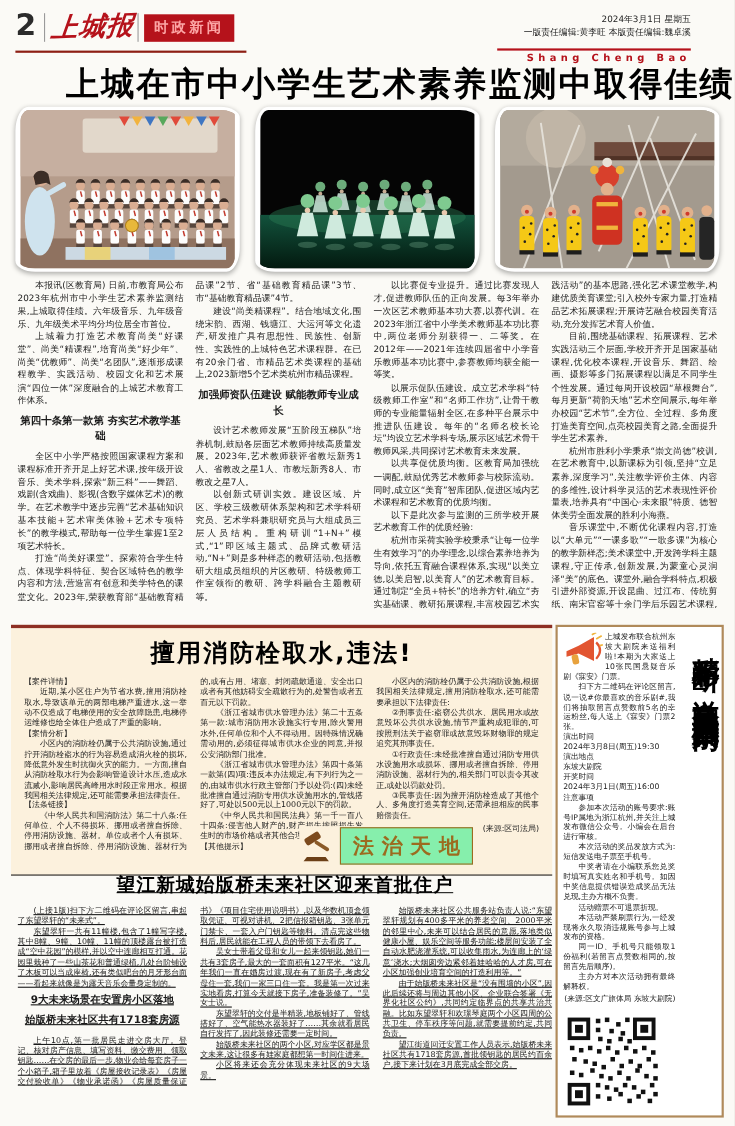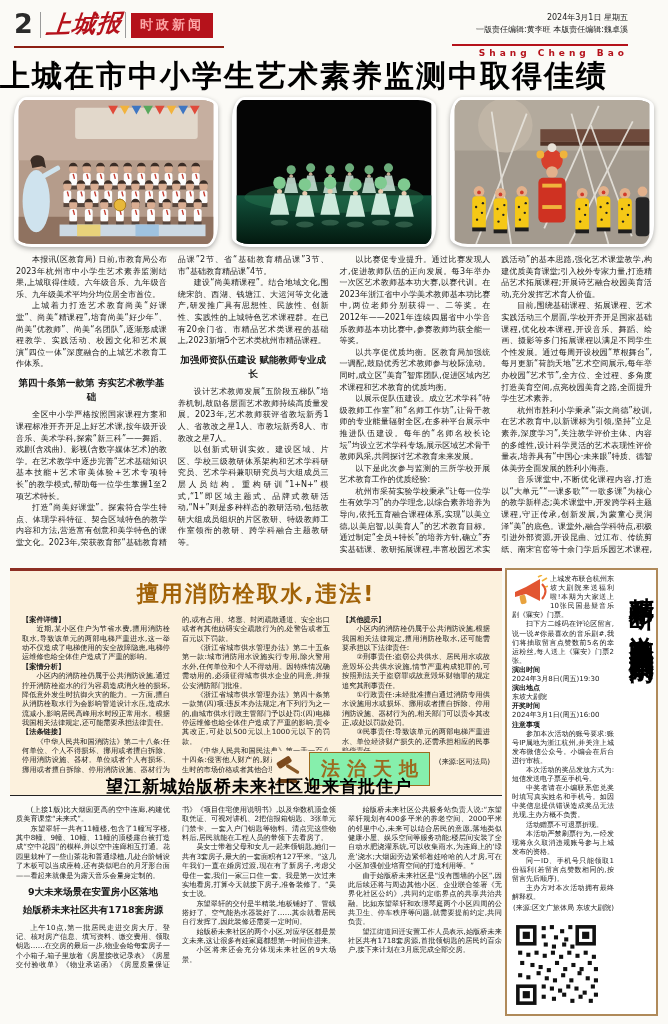--- a/index.html
+++ b/index.html
@@ -13,46 +13,46 @@
         font-style:italic;font-weight:bold;font-size:24px;transform:skewX(-8deg) rotate(-2deg);letter-spacing:1px;}
   .hdiv2{position:absolute;left:125px;top:12px;width:1px;height:26px;background:#9a9a9a;}
   .section-box{position:absolute;left:131px;top:13px;background:#b5121b;color:#fca5a5;font-size:13px;
         font-weight:700;padding:3px 9px 4px;letter-spacing:3px;}
   .rule-left{position:absolute;left:14px;top:46px;width:210px;height:2px;background:#8d1f14;}
   .dateline{position:absolute;right:40px;top:12px;text-align:right;font-size:8px;color:#222;line-height:1.5;}
   .rule-right{position:absolute;left:452px;right:40px;top:44px;height:2px;background:#b5121b;}
   .romanized{position:absolute;right:40px;top:48px;color:#b5121b;font-weight:bold;font-size:9px;letter-spacing:4px;}
 
   
-  .headline{position:absolute;left:0;right:0;top:56px;text-align:left;font-size:30px;font-weight:900;
+  .headline{position:absolute;left:0;right:0;top:56px;text-align:right;font-size:30px;font-weight:900;
         letter-spacing:2px;color:#000;}
   .photo{position:absolute;top:97px;width:204px;height:150px;background:#fff;padding:3px;box-sizing:border-box;
         border-radius:12px 18px 12px 18px / 22px 10px 22px 10px;box-shadow:0 2px 5px rgba(0,0,0,.3);}
   .photo svg{width:100%;height:100%;display:block;border-radius:9px 15px 9px 15px / 19px 7px 19px 7px;}
   .ph1{left:14px;} .ph2{left:232px;} .ph3{left:450px;}
 
   .cols p{margin:0;text-indent:2em;text-align:justify;}
   .cols p.h{text-indent:0;text-align:center;font-weight:700;font-size:9.5px;margin:6px 0;break-inside:avoid;}
-  .cols p.b{text-indent:0;font-weight:700;}
+  .cols p.b{text-indent:0;font-weight:400;}
   .cols p.np{text-indent:0;}
   .cols p.src{text-indent:0;text-align:right;margin-top:2px;}
   .art1{position:absolute;left:16px;top:254px;width:636px;height:308px;column-count:4;column-gap:11px;
         overflow:hidden;font-size:8px;line-height:1.45;}
 
   
   .lawbox{position:absolute;left:10px;top:568px;width:492px;height:228px;background:#fcf1dd;
         border-top:3px solid #8d2f23;border-bottom:1.5px solid #222;box-sizing:border-box;padding:5px 12px 4px;}
-  .law-headline{text-align:center;font-size:22px;font-weight:900;letter-spacing:2px;margin:3px 0 6px;color:#a16207;}
+  .law-headline{text-align:center;font-size:22px;font-weight:900;letter-spacing:2px;margin:3px 0 6px;color:#000000;}
   .law-cols{column-count:3;column-gap:12px;height:176px;overflow:hidden;font-size:7.2px;line-height:1.3;}
   .badge{position:absolute;right:70px;bottom:8px;display:flex;align-items:center;gap:5px;background:#fcf1dd;padding:1px 2px;}
   .badge-box{border:1.5px solid #9c6b1f;color:#9c6b1f;font-weight:900;font-size:19px;letter-spacing:7px;
         padding:3px 4px 3px 11px;background:#86efac;}
 
   
-  .art2{position:absolute;left:16px;top:769px;width:486px;}
+  .art2{position:absolute;left:16px;top:787px;width:486px;text-decoration:underline;}
   .headline2{text-align:center;font-size:17px;font-weight:900;letter-spacing:1px;margin:6px 0 7px;color:#000;}
   .art2-cols{column-count:3;column-gap:12px;height:170px;overflow:hidden;font-size:7.2px;line-height:1.3;}
 
   
   .panel{position:absolute;left:505px;top:568px;width:153px;height:448px;border:2px solid #b08a5a;
         background:#fff;box-sizing:border-box;}
   .panel-text{position:absolute;left:5px;top:5px;width:102px;height:348px;overflow:hidden;
         font-size:7px;line-height:1.3;}
   .mega{float:left;width:36px;height:32px;margin:0 2px 1px 0;}
   .vtitle{position:absolute;top:8px;right:2px;height:432px;writing-mode:vertical-rl;text-orientation:upright;
@@ -240,62 +240,62 @@
       <p class="p">本报讯(区教育局) 日前,市教育局公布2023年杭州市中小学生艺术素养监测结果,上城取得佳绩。六年级音乐、九年级音乐、九年级美术平均分均位居全市首位。</p>
       <p class="p">上城着力打造艺术教育尚美“好课堂”、尚美“精课程”,培育尚美“好少年”、尚美“优教师”、尚美“名团队”,逐渐形成课程教学、实践活动、校园文化和艺术展演“四位一体”深度融合的上城艺术教育工作体系。</p>
       <p class="h">第四十条第一款第 夯实艺术教学基础</p>
       <p class="p">全区中小学严格按照国家课程方案和课程标准开齐开足上好艺术课,按年级开设音乐、美术学科,探索“新三科”——舞蹈、戏剧(含戏曲)、影视(含数字媒体艺术)的教学。在艺术教学中逐步完善“艺术基础知识基本技能+艺术审美体验+艺术专项特长”的教学模式,帮助每一位学生掌握1至2项艺术特长。</p>
       <p class="p">打造“尚美好课堂”。探索符合学生特点、体现学科特征、契合区域特色的教学内容和方法,营造富有创意和美学特色的课堂文化。2023年,荣获教育部“基础教育精品课”2节、省“基础教育精品课”3节、市“基础教育精品课”4节。</p>
       <p class="p">建设“尚美精课程”。结合地域文化,围绕宋韵、西湖、钱塘江、大运河等文化遗产,研发推广具有思想性、民族性、创新性、实践性的上城特色艺术课程群。在已有20余门省、市精品艺术类课程的基础上,2023新增5个艺术类杭州市精品课程。</p>
       <p class="h">加强师资队伍建设 赋能教师专业成长</p>
       <p class="p">设计艺术教师发展“五阶段五梯队”培养机制,鼓励各层面艺术教师持续高质量发展。2023年,艺术教师获评省教坛新秀1人、省教改之星1人、市教坛新秀8人、市教改之星7人。</p>
       <p class="p">以创新式研训实效。建设区域、片区、学校三级教研体系架构和艺术学科研究员、艺术学科兼职研究员与大组成员三层人员结构。重构研训“1+N+”模式,“1”即区域主题式、品牌式教研活动,“N+”则是多种样态的教研活动,包括教研大组成员组织的片区教研、特级教师工作室领衔的教研、跨学科融合主题教研等。</p>
       <p class="p">以比赛促专业提升。通过比赛发现人才,促进教师队伍的正向发展。每3年举办一次区艺术教师基本功大赛,以赛代训。在2023年浙江省中小学美术教师基本功比赛中,两位老师分别获得一、二等奖。在2012年——2021年连续四届省中小学音乐教师基本功比赛中,参赛教师均获全能一等奖。</p>
+      <p class="p">以展示促队伍建设。成立艺术学科“特级教师工作室”和“名师工作坊”,让骨干教师的专业能量辐射全区,在多种平台展示中推进队伍建设。每年的“名师名校长论坛”均设立艺术学科专场,展示区域艺术骨干教师风采,共同探讨艺术教育未来发展。</p>
       <p class="p">以共享促优质均衡。区教育局加强统一调配,鼓励优秀艺术教师参与校际流动。同时,成立区“美育”智库团队,促进区域内艺术课程和艺术教育的优质均衡。</p>
-      <p class="p">以展示促队伍建设。成立艺术学科“特级教师工作室”和“名师工作坊”,让骨干教师的专业能量辐射全区,在多种平台展示中推进队伍建设。每年的“名师名校长论坛”均设立艺术学科专场,展示区域艺术骨干教师风采,共同探讨艺术教育未来发展。</p>
       <p class="p">以下是此次参与监测的三所学校开展艺术教育工作的优质经验:</p>
       <p class="p">杭州市采荷实验学校秉承“让每一位学生有效学习”的办学理念,以综合素养培养为导向,依托五育融合课程体系,实现“以美立德,以美启智,以美育人”的艺术教育目标。通过制定“全员+特长”的培养方针,确立“夯实基础课、教研拓展课程,丰富校园艺术实践活动”的基本思路,强化艺术课堂教学,构建优质美育课堂;引入校外专家力量,打造精品艺术拓展课程;开展诗艺融合校园美育活动,充分发挥艺术育人价值。</p>
       <p class="p">目前,围绕基础课程、拓展课程、艺术实践活动三个层面,学校开齐开足国家基础课程,优化校本课程,开设音乐、舞蹈、绘画、摄影等多门拓展课程以满足不同学生个性发展。通过每周开设校园“草根舞台”,每月更新“荷韵天地”艺术空间展示,每年举办校园“艺术节”,全方位、全过程、多角度打造美育空间,点亮校园美育之路,全面提升学生艺术素养。</p>
       <p class="p">杭州市胜利小学秉承“崇文尚德”校训,在艺术教育中,以新课标为引领,坚持“立足素养,深度学习”,关注教学评价主体、内容的多维性,设计科学灵活的艺术表现性评价量表,培养具有“中国心·未来眼”特质、德智体美劳全面发展的胜利小海燕。</p>
       <p class="p">音乐课堂中,不断优化课程内容,打造以“大单元”“一课多歌”“一歌多课”为核心的教学新样态;美术课堂中,开发跨学科主题课程,守正传承,创新发展,为蒙童心灵润泽“美”的底色。课堂外,融合学科特点,积极引进外部资源,开设昆曲、过江布、传统剪纸、南宋官窑等十余门学后乐园艺术课程,鼓励学生发展特长,展示自我。近年来,学校艺术社团多次获得省、市、区艺术节一、二等奖;学生在全国、全省各级各类舞台上展示风采。</p>
     </div>
 
   <div class="lawbox">
     <div class="law-headline">擅用消防栓取水,违法!</div>
     <div class="law-cols cols">
         <p class="b">【案件详情】</p>
         <p class="p">近期,某小区住户为节省水费,擅用消防栓取水,导致该单元的两部电梯严重进水,这一举动不仅造成了电梯使用的安全故障隐患,电梯停运维修也给全体住户造成了严重的影响。</p>
         <p class="b">【案情分析】</p>
         <p class="p">小区内的消防栓仍属于公共消防设施,通过拧开消防栓盗水的行为容易造成消火栓的损坏,降低意外发生时抗御火灾的能力。一方面,擅自从消防栓取水行为会影响管道设计水压,造成水流减小,影响居民高峰用水时段正常用水。根据我国相关法律规定,还可能需要承担法律责任。</p>
         <p class="b">【法条链接】</p>
         <p class="p">《中华人民共和国消防法》第二十八条:任何单位、个人不得损坏、挪用或者擅自拆除、停用消防设施、器材。单位或者个人有损坏、挪用或者擅自拆除、停用消防设施、器材行为的,或有占用、堵塞、封闭疏散通道、安全出口或者有其他妨碍安全疏散行为的,处警告或者五百元以下罚款。</p>
         <p class="p">《浙江省城市供水管理办法》第二十五条第一款:城市消防用水设施实行专用,除火警用水外,任何单位和个人不得动用。因特殊情况确需动用的,必须征得城市供水企业的同意,并报公安消防部门批准。</p>
-        <p class="p">《浙江省城市供水管理办法》第四十条第一款第(四)项:违反本办法规定,有下列行为之一的,由城市供水行政主管部门予以处罚:(四)电梯停运维修也给全体住户造成了严重的影响,责令其改正,可处以500元以上1000元以下的罚款。</p>
+        <p class="p">《浙江省城市供水管理办法》第四十条第一款第(四)项:违反本办法规定,有下列行为之一的,由城市供水行政主管部门予以处罚:(四)未经批准擅自通过消防专用供水设施用水的,管线搭好了,可处以500元以上1000元以下的罚款。</p>
         <p class="p">《中华人民共和国民法典》第一千一百八十四条:侵害他人财产的,财产损失按照损失发生时的市场价格或者其他合理方式计算。</p>
         <p class="b">【其他提示】</p>
         <p class="p">小区内的消防栓仍属于公共消防设施,根据我国相关法律规定,擅用消防栓取水,还可能需要承担以下法律责任:</p>
         <p class="p">②刑事责任:盗窃公共供水、居民用水或故意毁坏公共供水设施,情节严重构成犯罪的,可按照刑法关于盗窃罪或故意毁坏财物罪的规定追究其刑事责任。</p>
         <p class="p">①行政责任:未经批准擅自通过消防专用供水设施用水或损坏、挪用或者擅自拆除、停用消防设施、器材行为的,相关部门可以责令其改正,或处以罚款处罚。</p>
-        <p class="p">③民事责任:导致该单元的两部电梯严重进水、单位经济财产损失的,还需承担相应的民事赔偿责任。</p>
+        <p class="p">③民事责任:因为擅开消防栓造成了其他个人、多角度打造美育空间,还需承担相应的民事赔偿责任。</p>
         <p class="src">(来源:区司法局)</p>
       </div>
     <div class="badge">
       <svg width="30" height="30" viewBox="0 0 30 30">
         <rect x="3" y="5" width="15" height="7" rx="2" fill="#7c4a1d" transform="rotate(-32 10 9)"></rect>
         <rect x="11" y="13" width="15" height="3.4" rx="1.7" fill="#8a5a28" transform="rotate(32 18 15)"></rect>
         <path d="M5,25 h17 l3,4 H2 Z" fill="#6b3f16"></path>
       </svg>
       <span class="badge-box">法治天地</span>
     </div>
   </div>
 
   <div class="art2">
     <div class="headline2">望江新城始版桥未来社区迎来首批住户</div>
     <div class="art2-cols cols">
-        <p class="p">(上接1版)比大烟囱更高的空中连廊,构建优质美育课堂“未来式”。</p>
+        <p class="p">(上接1版)扫下方二维码在评论区留言,串起了东望翠轩的“未来式”。</p>
         <p class="p">东望翠轩一共有11幢楼,包含了1幢写字楼,其中8幢、9幢、10幢、11幢的顶楼露台被打造成“空中花园”的模样,并以空中连廊相互打通。花园里栽种了一些山茶花和普通绿植,几处台阶铺设了木板可以当成座椅,还有类似吧台的月牙形台面——看起来就像是为露天音乐会量身定制的。</p>
         <p class="h">9大未来场景在安置房小区落地</p>
         <p class="h">始版桥未来社区共有1718套房源</p>
         <p class="p">上午10点,第一批居民走进交房大厅。登记、核对房产信息、填写资料、缴交费用、领取钥匙……在交房的最后一步,物业会给每套房子一个小箱子,箱子里放着《房屋接收记录表》《房屋交付验收单》《物业承诺函》《房屋质量保证书》《项目住宅使用说明书》,以及华数机顶盒领取凭证、可视对讲机、2把信报箱钥匙、3张单元门禁卡、一套入户门钥匙等物料。清点完这些物料后,居民就能在工程人员的带领下去看房了。</p>
         <p class="p">吴女士带着父母和女儿一起来领钥匙,她们一共有3套房子,最大的一套面积有127平米。“这几年我们一直在婚房过渡,现在有了新房子,考虑父母住一套,我们一家三口住一套。我是第一次过来实地看房,打算今天就接下房子,准备装修了。”吴女士说。</p>
         <p class="p">东望翠轩的交付是半精装,地板铺好了、管线搭好了、空气能热水器装好了……其余就看居民自行发挥了,因此装修还需要一定时间。</p>
         <p class="p">始版桥未来社区的两个小区,对应学区都是景文未来,这让很多有娃家庭都想第一时间住进来。</p>
         <p class="p">小区将来还会充分体现未来社区的9大场景。</p>
         <p class="p">始版桥未来社区公共服务站负责人说:“东望翠轩规划有400多平米的养老空间、2000平米的邻里中心,未来可以结合居民的意愿,落地类似健康小屋、娱乐空间等服务功能;楼层间安装了全自动水肥浇灌系统,可以收集雨水,为连廊上的‘绿意’浇水;大烟囱旁边紧邻着娃哈哈的人才房,可在小区加强创业培育空间的打造利用等。”</p>
         <p class="p">由于始版桥未来社区是“没有围墙的小区”,因此后续还将与周边其他小区、企业联合签署《无界化社区公约》,共同约定临界点的共享共治共融。比如东望翠轩和欢璟琴庭两个小区四周的公共卫生、停车秩序等问题,就需要提前约定,共同负责。</p>

